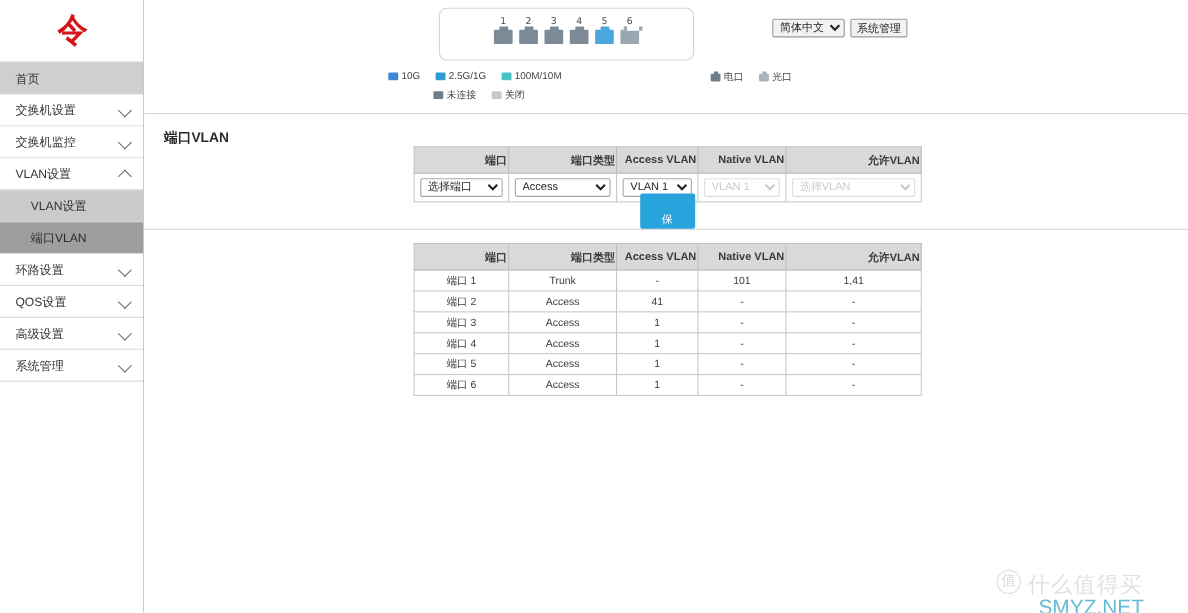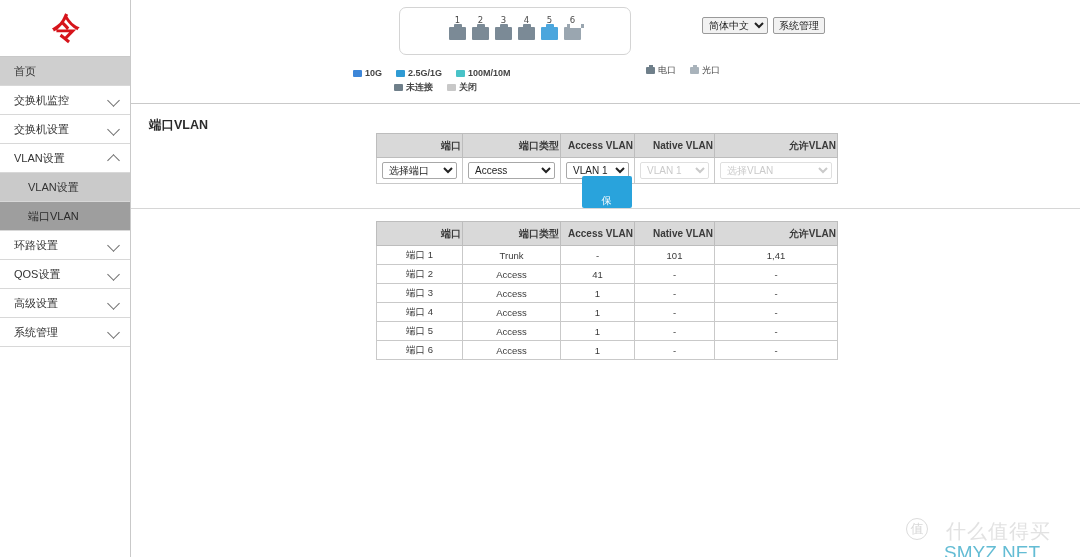--- a/index.html
+++ b/index.html
@@ -163,21 +163,21 @@
   }
 
   
   .legend {
     position: absolute;
     left: 222px;
     top: 64px;
     font-size: 9px;
     color: #444;
   }
-  .legend-row { display: flex; align-items: flex-end; height: 14px; font-weight: bold; }
+  .legend-row { display: flex; align-items: flex-start; height: 14px; }
   .legend-row + .legend-row { margin-top: 2px; margin-left: 41px; }
   .legend-item {
     display: flex;
     align-items: center;
     margin-right: 14px;
     white-space: nowrap;
   }
   .sw {
     width: 9px; height: 7px;
     border-radius: 1px;
@@ -348,21 +348,20 @@
     font-family: "DejaVu Sans", sans-serif;
   }
   .wm-cn {
     position: absolute;
     left: 32px; top: 12px;
     font-size: 20px;
     color: #e2e2e2;
     letter-spacing: 1px;
     white-space: nowrap;
     font-family: "DejaVu Sans", sans-serif;
-    margin-left: 12px;
   }
   .wm-net {
     position: absolute;
     left: 42px; top: 24px;
     font-size: 19px;
     color: #63bcd4;
     font-family: "Liberation Sans", sans-serif;
     white-space: nowrap;
     margin-top: 12px;
   }
@@ -374,25 +373,25 @@
 
   <div class="sidebar">
     <div class="logo-box">
       <span class="logo-glyph">令</span>
     </div>
     <div id="nav-list">
         <div class="nav-item active">
           <span class="nav-label">首页</span>
         </div>
         <div class="nav-item">
+          <span class="nav-label">交换机设置</span>
+          <span class="chev"></span>
+        </div>
+        <div class="nav-item">
           <span class="nav-label">交换机监控</span>
-          <span class="chev"></span>
-        </div>
-        <div class="nav-item">
-          <span class="nav-label">交换机设置</span>
           <span class="chev"></span>
         </div>
         <div class="nav-item">
           <span class="nav-label">VLAN设置</span>
           <span class="chev up"></span>
         </div>
         <div class="nav-item sub">
           <span class="nav-label">VLAN设置</span>
         </div>
         <div class="nav-item sub sel">

